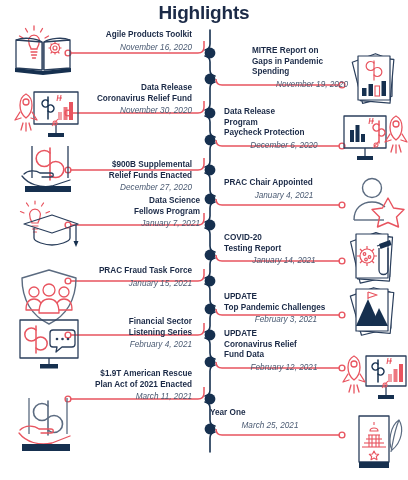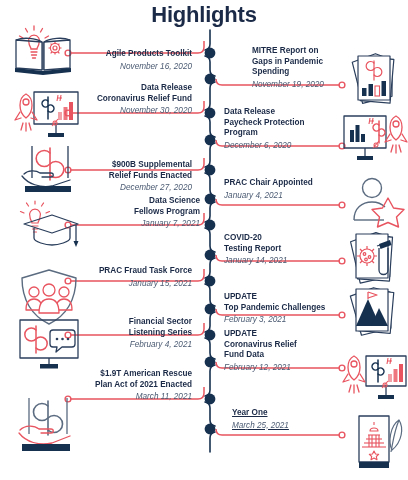--- a/index.html
+++ b/index.html
@@ -7,39 +7,39 @@
     width:408px;height:480px;
     background:#ffffff;
     font-family:"Liberation Sans", sans-serif;
     position:relative;
     overflow:hidden;
     color:#1b2a47;
   }
   #page-title{
     position:absolute;top:2px;left:0;width:408px;
     text-align:center;
-    font-size:22px;font-weight:bold;color:#1b2a47;
+    font-size:19px;font-weight:bold;color:#1b2a47;
     letter-spacing:-0.2px;
   }
   
   #spine{position:absolute;left:0;top:0;width:408px;height:480px;}
   
   .event{position:absolute;}
   .event .etitle{
     font-size:8.2px;font-weight:bold;color:#1b2a47;
     line-height:10.5px;white-space:nowrap;
   }
   .event .edate{
     font-size:8.2px;font-style:italic;color:#4a5a72;
     line-height:11px;white-space:nowrap;margin-top:1px;
   }
   .ev-left{text-align:right;}
   .ev-right{text-align:left;}
   .ev-left .edate{text-align:right;}
-  .ev-right .edate{text-align:left;}
+  .ev-right .edate{text-align:center;}
   
   .icon-box{position:absolute;}
   svg{display:block;overflow:visible;}
 </style>
 </head>
 <body>
 
 <div id="page-title">Highlights</div>
 
 <svg id="spine" viewBox="0 0 408 480" width="408" height="480">
@@ -111,21 +111,21 @@
     <circle cx="342" cy="85" r="2.9"></circle>
     <circle cx="342" cy="146" r="2.9"></circle>
     <circle cx="342" cy="205" r="2.9"></circle>
     <circle cx="342" cy="261" r="2.9"></circle>
     <circle cx="342" cy="315" r="2.9"></circle>
     <circle cx="342" cy="368" r="2.9"></circle>
     <circle cx="342" cy="435" r="2.9"></circle>
   </g>
 </svg>
 
-<div class="event ev-left" style="left:80px;top:49px;width:112px;">
+<div class="event ev-left" style="left:80px;top:30px;width:112px;">
   <div class="etitle"><span>Agile Products Toolkit</span></div>
   <div class="edate">November 16, 2020</div>
 </div>
 
 <div class="event ev-right" style="left:224px;top:46px;width:120px;margin-left:28px;">
   <div class="etitle">
     <div>MITRE Report on</div>
     <div>Gaps in Pandemic</div>
     <div>Spending</div>
   </div>
@@ -136,22 +136,22 @@
   <div class="etitle">
     <div>Data Release</div>
     <div>Coronavirus Relief Fund</div>
   </div>
   <div class="edate">November 30, 2020</div>
 </div>
 
 <div class="event ev-right" style="left:224px;top:107px;width:120px;">
   <div class="etitle">
     <div>Data Release</div>
+    <div>Program</div>
     <div>Paycheck Protection</div>
-    <div>Program</div>
   </div>
   <div class="edate">December 6, 2020</div>
 </div>
 
 <div class="event ev-left" style="left:68px;top:140px;width:124px;margin-top:20px;">
   <div class="etitle">
     <div>$900B Supplemental</div>
     <div>Relief Funds Enacted</div>
   </div>
   <div class="edate">December 27, 2020</div>
@@ -213,21 +213,21 @@
 </div>
 
 <div class="event ev-left" style="left:62px;top:369px;width:130px;">
   <div class="etitle">
     <div>$1.9T American Rescue</div>
     <div>Plan Act of 2021 Enacted</div>
   </div>
   <div class="edate">March 11, 2021</div>
 </div>
 
-<div class="event ev-right" style="left:232px;top:408px;width:120px;text-decoration:underline;">
+<div class="event ev-right" style="left:210px;top:408px;width:120px;">
   <div class="etitle">
     <div>Year One</div>
   </div>
   <div class="edate">March 25, 2021</div>
 </div>
 
 <div class="icon-box" style="left:12px;top:24px;">
   <svg width="62" height="52" viewBox="0 0 62 52">
     <g fill="none" stroke="#e8545f" stroke-width="1.3" stroke-linecap="round">
       <path d="M22 6 L22 2"></path>

